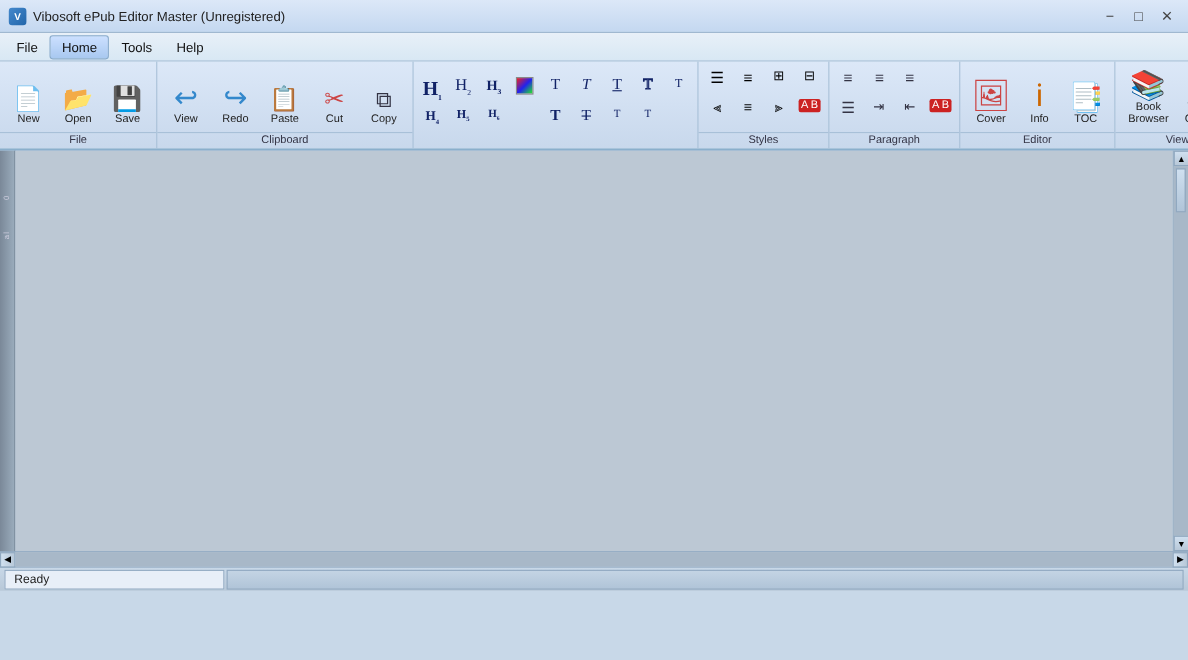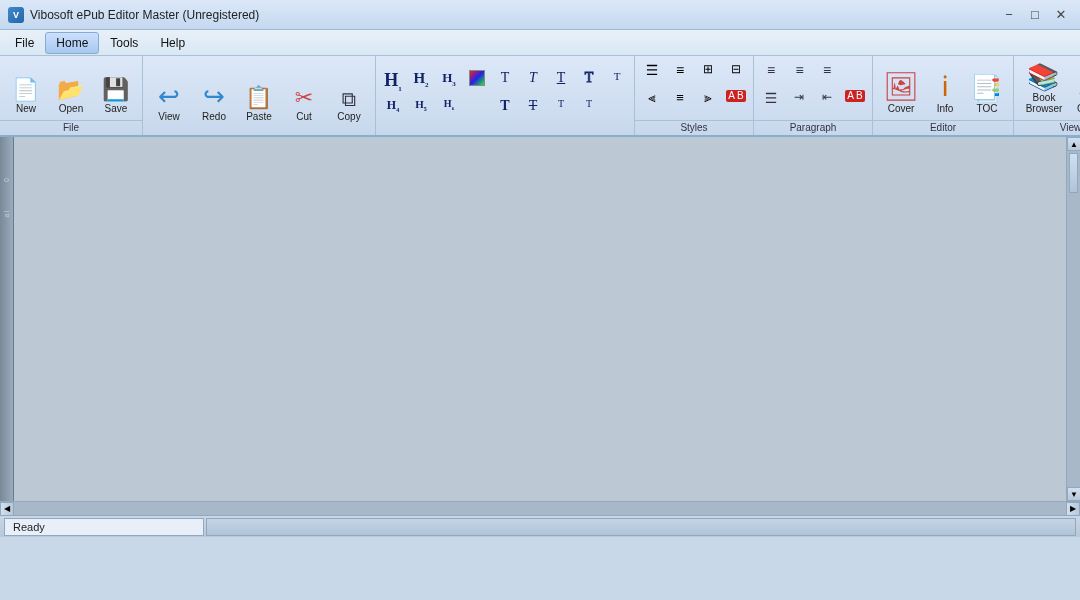--- a/index.html
+++ b/index.html
@@ -135,21 +135,21 @@
     .icon-redo { color: #3388cc; }
     .icon-paste { color: #334; }
     .icon-cut { color: #cc4444; }
     .icon-cover { color: #cc4444; }
     .icon-info { color: #cc8800; }
     .icon-toc { color: #cc6600; }
     .icon-book { color: #334; }
 
     
     .font-h1 { font-size: 18px; font-weight: 900; color: #112266; font-family: serif; }
-    .font-h2 { font-size: 15px; font-weight: 700; color: #112266; font-family: serif; }
+    .font-h2 { font-size: 15px; font-weight: 400; color: #112266; font-family: serif; }
     .font-h3 { font-size: 13px; font-weight: 900; color: #112266; font-family: serif; }
     .font-h4 { font-size: 12px; font-weight: 900; color: #112266; font-family: serif; }
     .font-h5 { font-size: 11px; font-weight: 900; color: #112266; font-family: serif; }
     .font-h6 { font-size: 10px; font-weight: 900; color: #112266; font-family: serif; }
     .font-t-normal { font-size: 14px; font-weight: 400; color: #112266; font-family: serif; }
     .font-t-italic { font-size: 14px; font-style: italic; color: #112266; font-family: serif; }
     .font-t-ul { font-size: 14px; text-decoration: underline; color: #112266; font-family: serif; }
     .font-t-strike { font-size: 14px; text-decoration: line-through; color: #112266; font-family: serif; }
     .font-t-small { font-size: 11px; color: #112266; font-family: serif; }
 
@@ -349,20 +349,21 @@
       </div>
       <div class="rb">
         <div class="rb-icon icon-cut">✂</div>
         <div class="rb-label">Cut</div>
       </div>
       <div class="rb">
         <div class="rb-icon" style="font-size:20px; color:#334;">⧉</div>
         <div class="rb-label">Copy</div>
       </div>
     </div>
+    <div class="ribbon-section-bottom">Clipboard</div>
   </div>
 
   <div class="ribbon-section-wrapper">
     <div class="ribbon-section-top" style="align-items:center; gap:2px;">
 
       <div style="display:flex; flex-direction:column; gap:2px;">
         <div style="display:flex; gap:2px; align-items:center;">
           <div class="rbs">
               <span class="font-h1">H<sub style="font-size:7px;">1</sub></span>
             </div>

